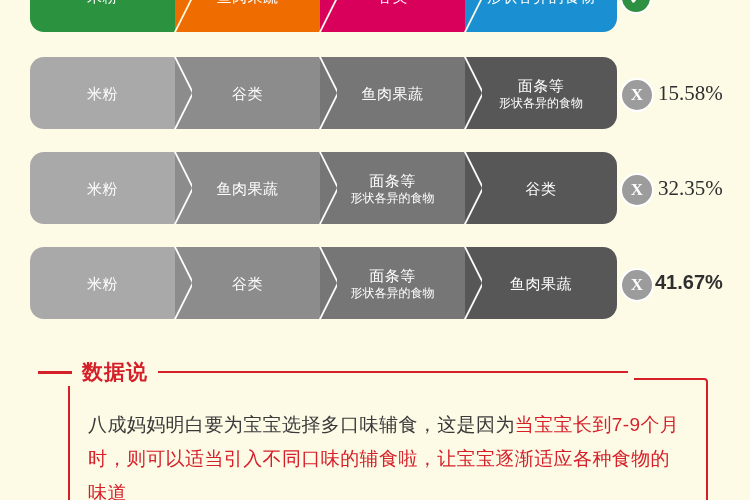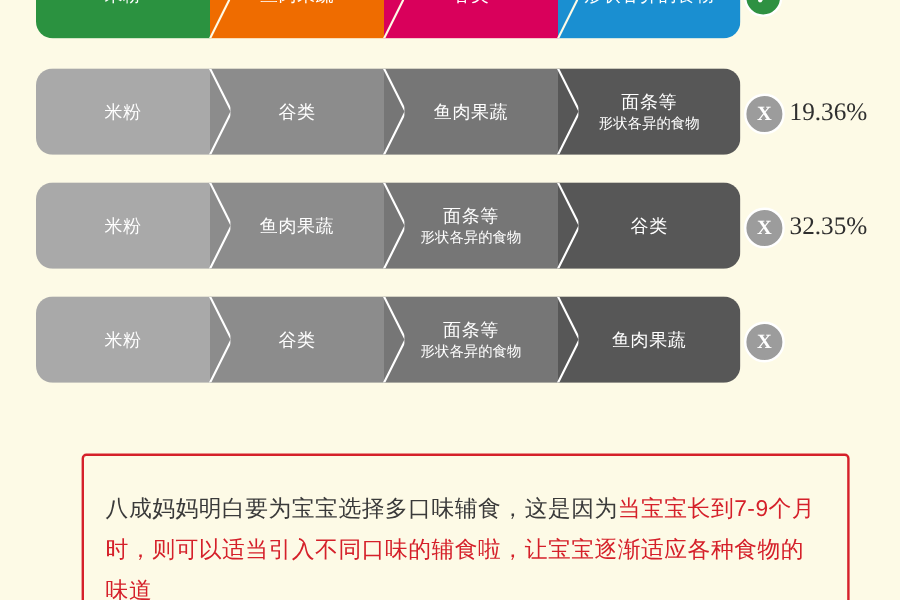--- a/index.html
+++ b/index.html
@@ -209,21 +209,21 @@
         <span class="seg-main">鱼肉果蔬</span>
       </div>
       <div class="seg divided" style="width:152px; background:#575757;">
         <span class="seg-main">面条等</span>
         <span class="seg-sub">形状各异的食物</span>
       </div>
     </div>
     <div class="xbadge" style="left:590px; top:21px;">
       <span>X</span>
     </div>
-    <div class="pct" style="left:628px; top:24px;">19.36%</div>
+    <div class="pct" style="left:628px; top:24px;">15.58%</div>
   </div>
 
   <div class="flow-row" style="left:30px; top:152px;">
     <div class="bar">
       <div class="seg" style="width:145px; background:#a9a9a9;">
         <span class="seg-main">米粉</span>
       </div>
       <div class="seg divided" style="width:145px; background:#8c8c8c;">
         <span class="seg-main">鱼肉果蔬</span>
       </div>
@@ -253,22 +253,28 @@
         <span class="seg-main">面条等</span>
         <span class="seg-sub">形状各异的食物</span>
       </div>
       <div class="seg divided" style="width:152px; background:#575757;">
         <span class="seg-main">鱼肉果蔬</span>
       </div>
     </div>
     <div class="xbadge" style="left:590px; top:21px;">
       <span>X</span>
     </div>
+    <div class="pct bold" style="left:625px; top:24px;">41.67%</div>
   </div>
 
   <div class="note-box"></div>
 
+  <div class="note-title-wrap">
+    <span class="title-dash"></span>
+    <span class="note-title">数据说</span>
+    <span class="title-rule"></span>
+  </div>
 
   <div class="note-body">
     <span>八成妈妈明白要为宝宝选择多口味辅食，这是因为</span><span class="hl">当宝宝长到7-9个月时，则可以适当引入不同口味的辅食啦，让宝</span><span class="hl">宝逐渐适应各种食物的味道</span>
   </div>
 
 </div>
 
 </body></html>

